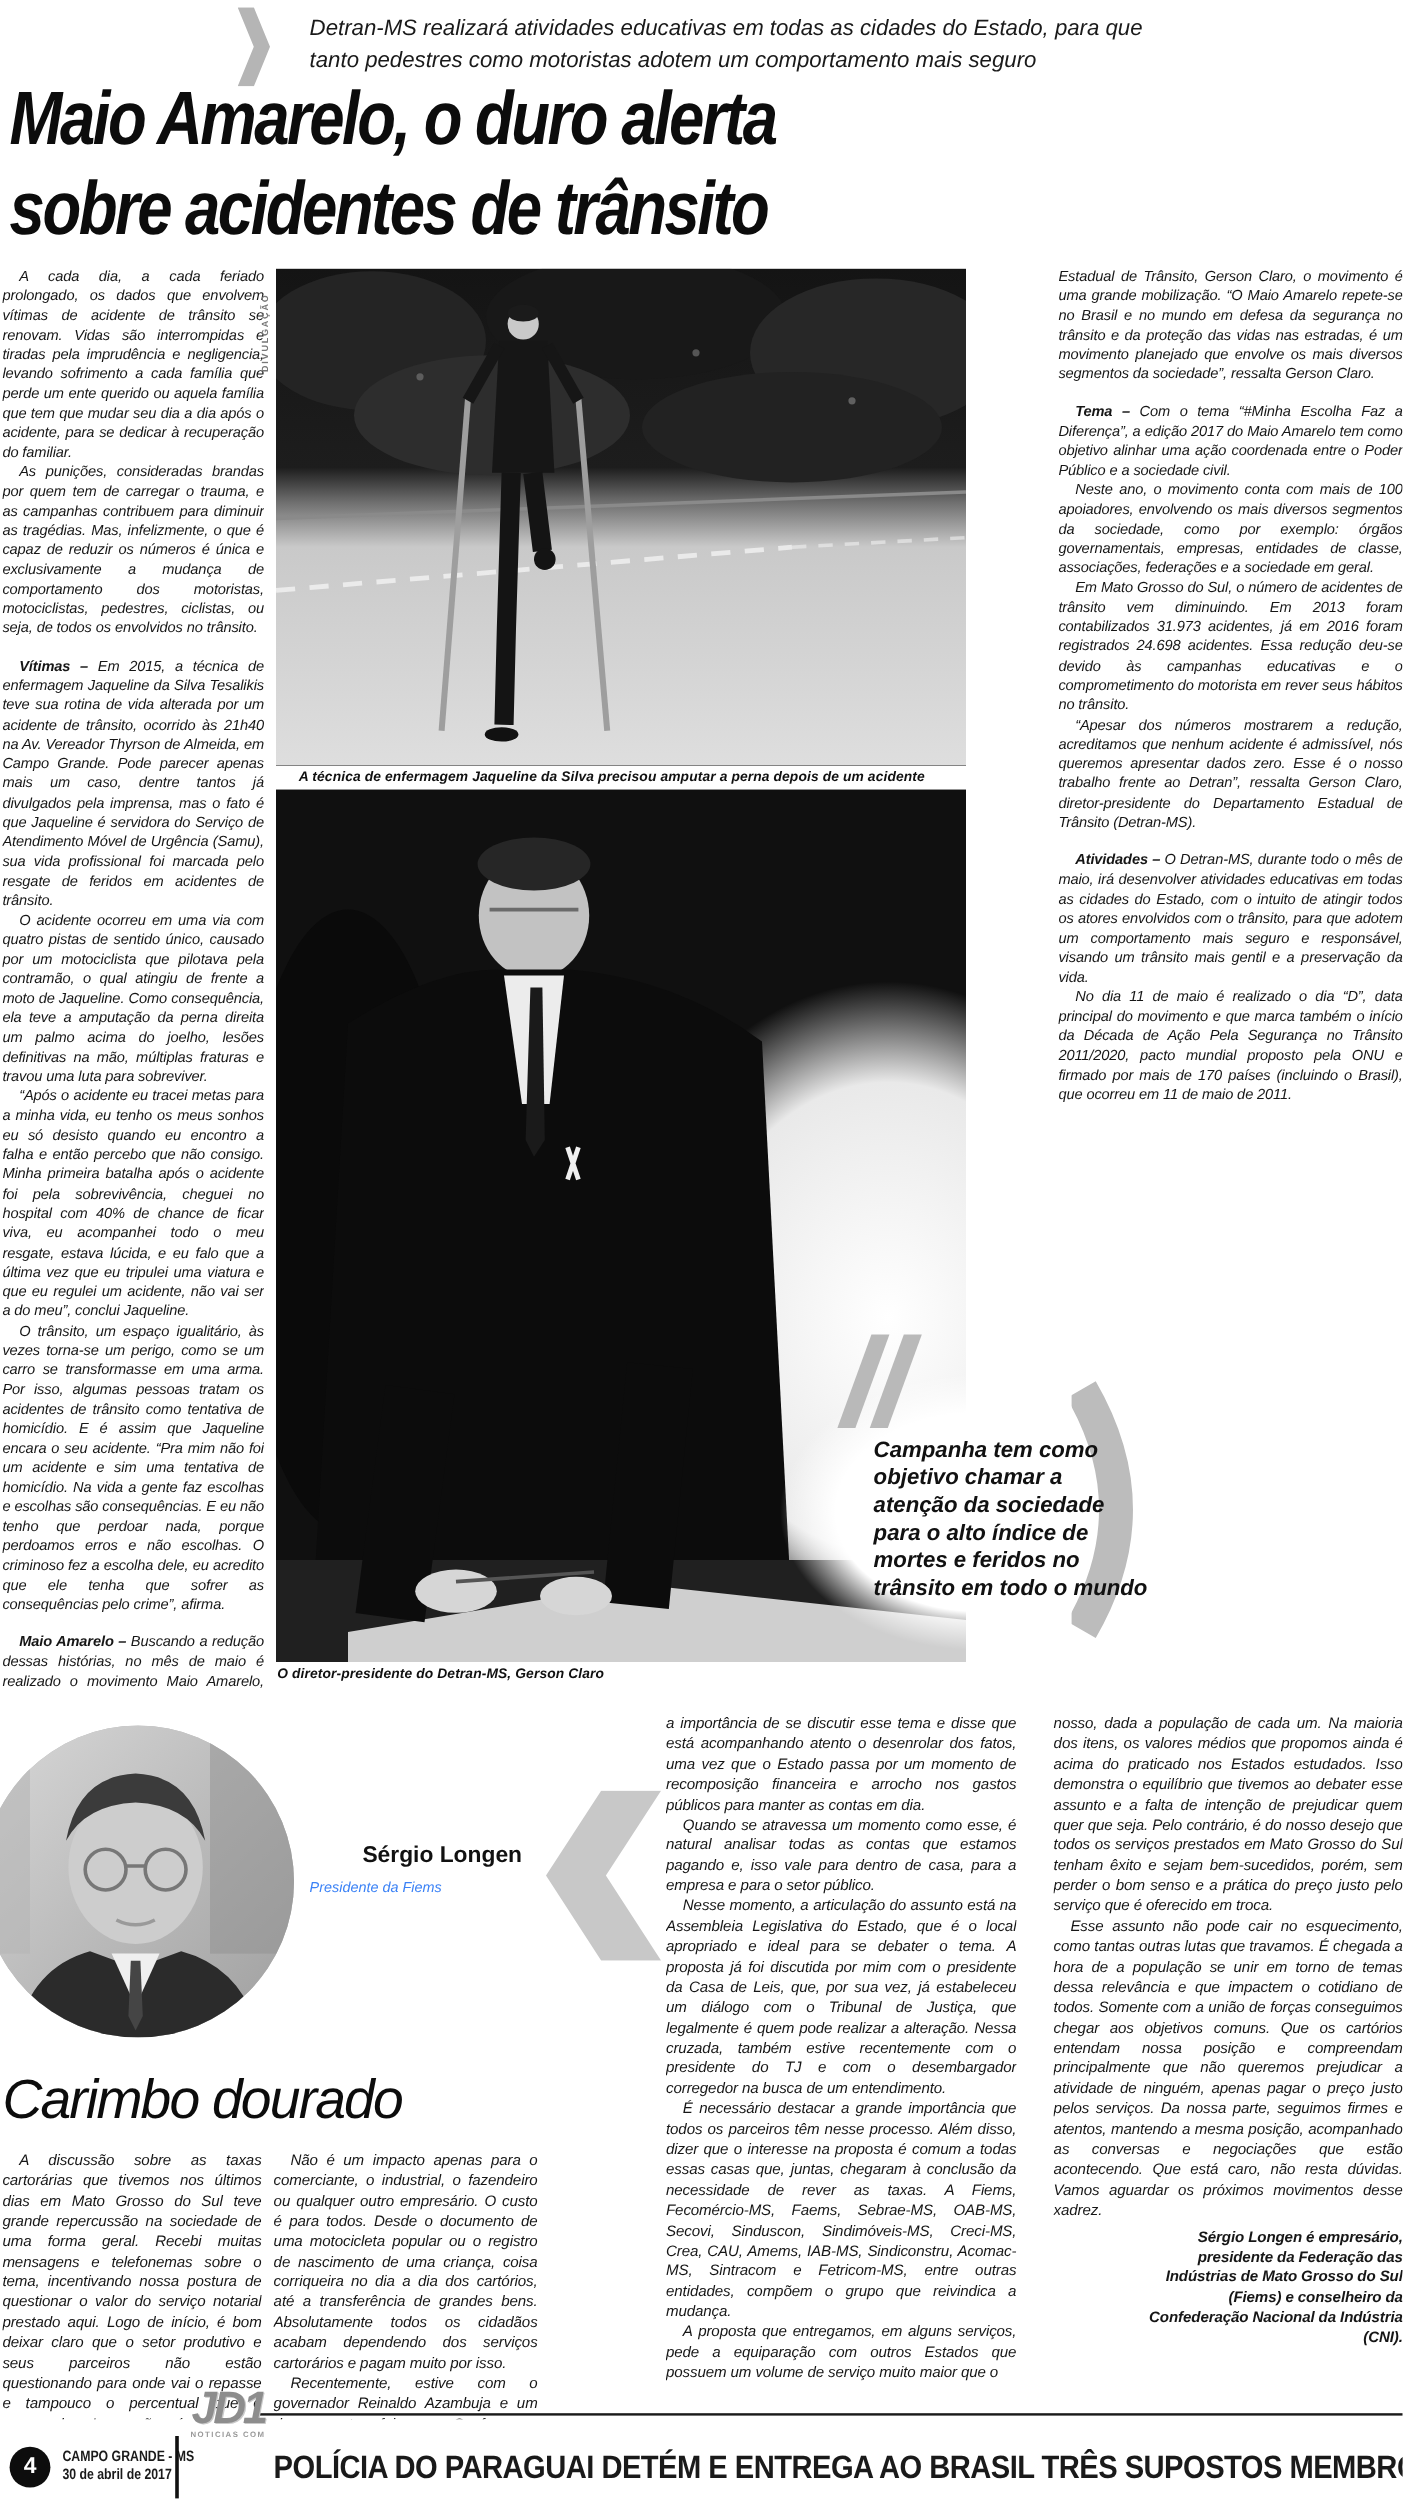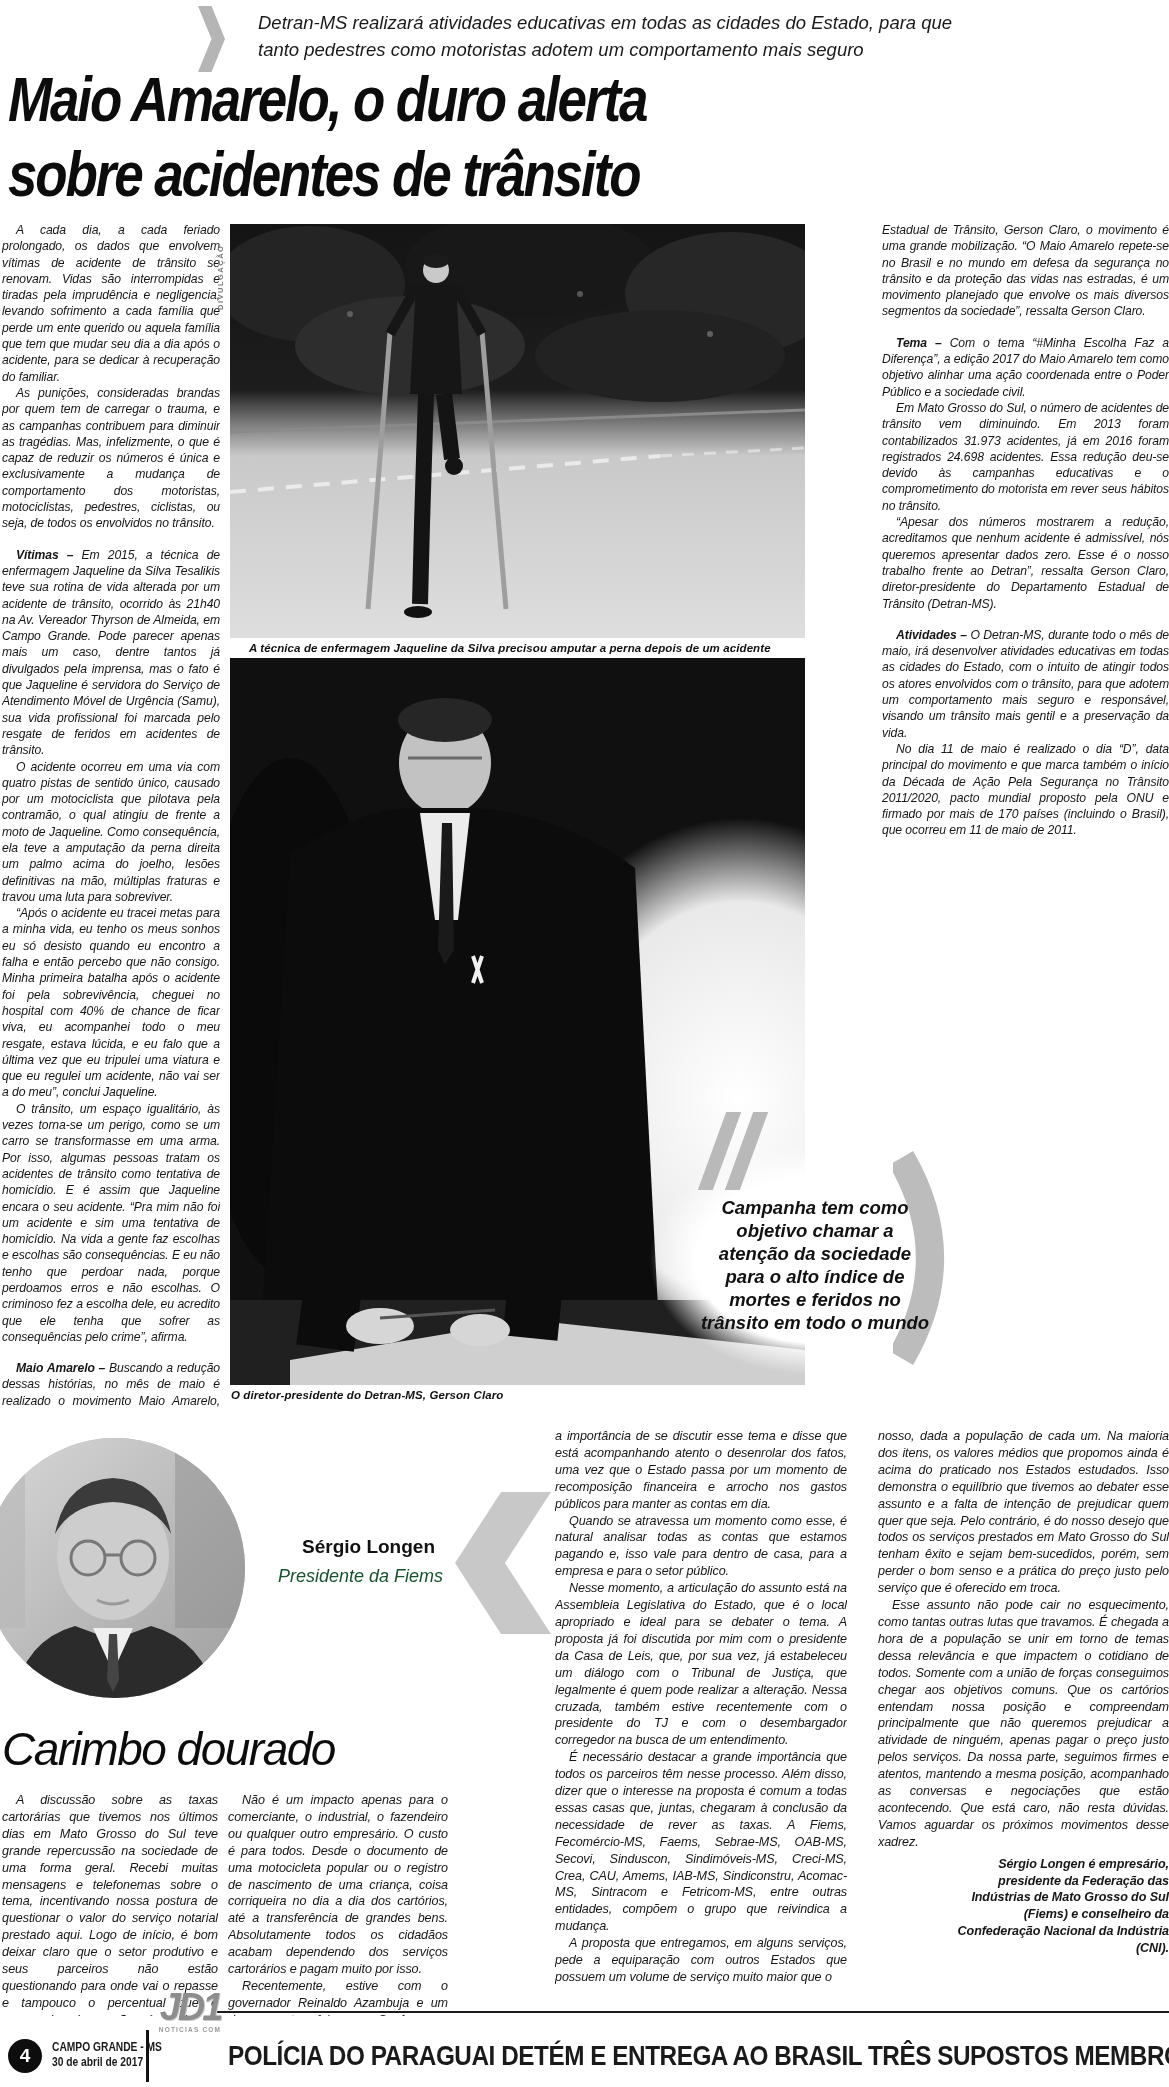--- a/index.html
+++ b/index.html
@@ -61,36 +61,36 @@
     position:absolute; left:650px; top:1145px; width:330px; height:230px;
     background:radial-gradient(closest-side, #ffffff 72%, rgba(255,255,255,0) 100%);
   }
   .pq-slashes { position:absolute; left:712px; top:1112px; }
   .pq-slashes span {
     display:inline-block; width:15px; height:78px; background:#b9b9b9;
     transform:skewX(-20deg); margin-right:12px;
   }
   .pq-arc { position:absolute; left:893px; top:1150px; }
   .pull-quote {
-    position:absolute; left:700px; top:1196px; width:230px;
-    text-align:center; font-weight:bold; font-style:italic;
+    position:absolute; left:728px; top:1196px; width:230px;
+    text-align:left; font-weight:bold; font-style:italic;
     font-size:18.5px; line-height:23px; color:#111;
   }
   
   .portrait {
     position:absolute; left:-15px; top:1438px; width:260px; height:260px;
     border-radius:50%; overflow:hidden; background:#b9b9b9;
   }
   .author-name {
     position:absolute; left:258px; top:1536px;
     font-weight:bold; font-size:19px; color:#111;margin-left:44px;
   }
   .author-role {
     position:absolute; left:258px; top:1566px;
-    font-style:italic; font-size:18px; color:#14532d;margin-left:20px;
+    font-style:italic; font-size:12px; color:#3b82f6;
   }
   .author-chevron {
     position:absolute; left:455px; top:1492px; width:96px; height:142px;
     background:#c8c8c8;
     clip-path:polygon(100% 0, 48% 0, 0 50%, 48% 100%, 100% 100%, 52% 50%);
   }
   .op-headline {
     position:absolute; left:2px; top:1722px;
     font-weight:normal; font-style:italic; font-size:46px; letter-spacing:-1.5px;
     color:#0c0c0c; white-space:nowrap;
@@ -219,20 +219,21 @@
   <div class="pq-arc">
     <svg width="72" height="216" viewBox="0 0 72 216">
       <path d="M8 8 Q66 108 8 208" stroke="#bcbcbc" stroke-width="28" fill="none"></path>
     </svg>
   </div>
   <div class="pull-quote">Campanha tem como objetivo chamar a atenção da sociedade para o alto índice de mortes e feridos no trânsito em todo o mundo</div>
 
   <div class="col main-col mcol-right">
     <p class="para cont"><b class="lead"></b><span>Estadual de Trânsito, Gerson Claro, o movimento é uma grande mobilização. “O Maio Amarelo repete-se no Brasil e no mundo em defesa da segurança no trânsito e da proteção das vidas nas estradas, é um movimento planejado que envolve os mais diversos segmentos da sociedade”, ressalta Gerson Claro.</span></p>
     <p class="para sp"><b class="lead">Tema – </b><span>Com o tema “#Minha Escolha Faz a Diferença”, a edição 2017 do Maio Amarelo tem como objetivo alinhar uma ação coordenada entre o Poder Público e a sociedade civil.</span></p>
+    <p class="para"><b class="lead"></b><span>Neste ano, o movimento conta com mais de 100 apoiadores, envolvendo os mais diversos segmentos da sociedade, como por exemplo: órgãos governamentais, empresas, entidades de classe, associações, federações e a sociedade em geral.</span></p>
     <p class="para"><b class="lead"></b><span>Em Mato Grosso do Sul, o número de acidentes de trânsito vem diminuindo. Em 2013 foram contabilizados 31.973 acidentes, já em 2016 foram registrados 24.698 acidentes. Essa redução deu-se devido às campanhas educativas e o comprometimento do motorista em rever seus hábitos no trânsito.</span></p>
     <p class="para"><b class="lead"></b><span>“Apesar dos números mostrarem a redução, acreditamos que nenhum acidente é admissível, nós queremos apresentar dados zero. Esse é o nosso trabalho frente ao Detran”, ressalta Gerson Claro, diretor-presidente do Departamento Estadual de Trânsito (Detran-MS).</span></p>
     <p class="para sp"><b class="lead">Atividades – </b><span>O Detran-MS, durante todo o mês de maio, irá desenvolver atividades educativas em todas as cidades do Estado, com o intuito de atingir todos os atores envolvidos com o trânsito, para que adotem um comportamento mais seguro e responsável, visando um trânsito mais gentil e a preservação da vida.</span></p>
     <p class="para"><b class="lead"></b><span>No dia 11 de maio é realizado o dia “D”, data principal do movimento e que marca também o início da Década de Ação Pela Segurança no Trânsito 2011/2020, pacto mundial proposto pela ONU e firmado por mais de 170 países (incluindo o Brasil), que ocorreu em 11 de maio de 2011.</span></p>
   </div>
 
   <div class="portrait">
     <svg width="260" height="260" viewBox="0 0 260 260">
       <defs>
         <linearGradient id="pg" x1="0" y1="0" x2="1" y2="1">

